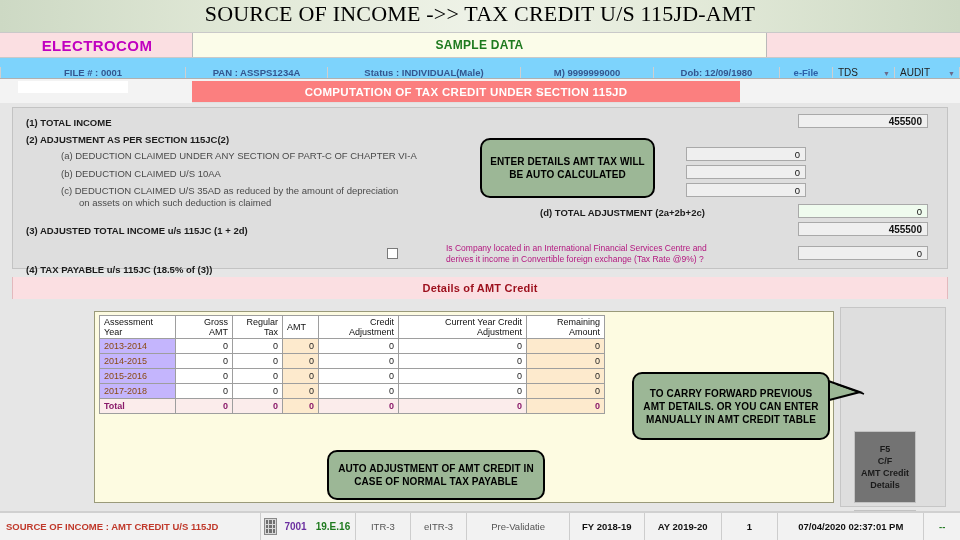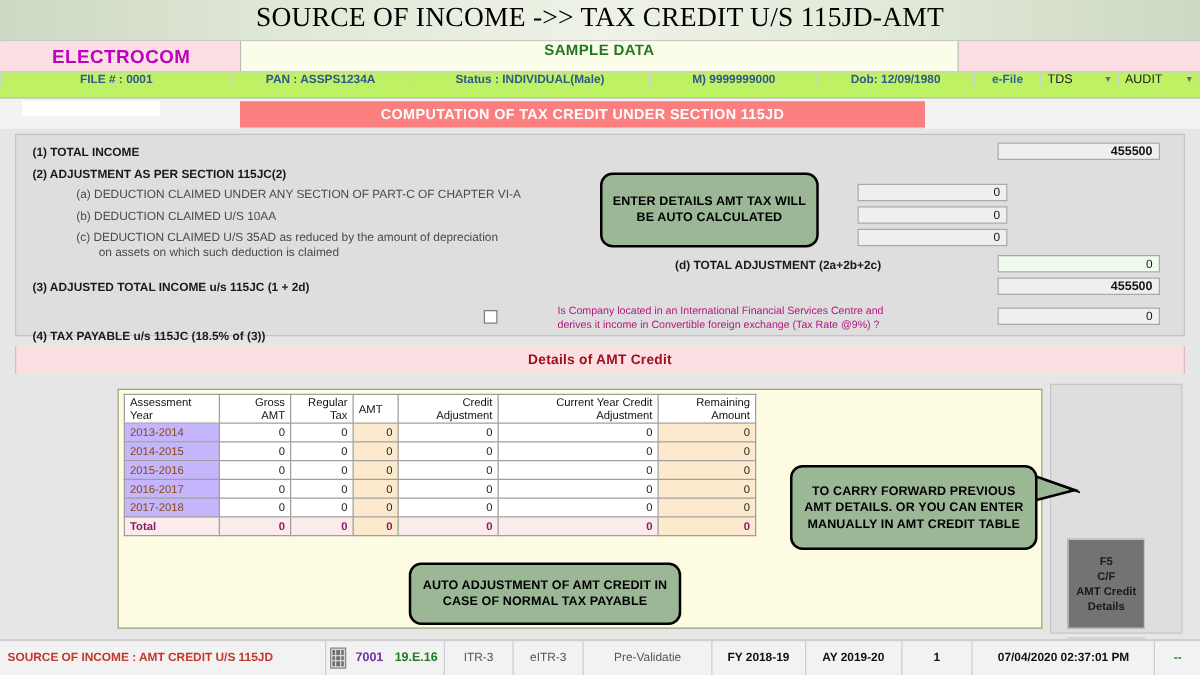--- a/index.html
+++ b/index.html
@@ -29,35 +29,35 @@
   }
   .brand-left{
     position:absolute;left:2px;top:0;width:190px;height:24px;
     background:#fbdfe2;border-right:1px solid #b9b9b9;
     display:flex;align-items:center;justify-content:center;
   }
   .brand-left span{font-size:15px;font-weight:bold;color:#c000c0;letter-spacing:.4px;}
   .brand-mid{
     position:absolute;left:193px;top:0;width:573px;height:24px;
     background:#fbfce9;
-    display:flex;align-items:flex-start;justify-content:center;
+    display:flex;align-items:center;justify-content:center;
     border-right:1px solid #b9b9b9;
   }
   .brand-mid span{font-size:12px;font-weight:bold;color:#1f7a1f;letter-spacing:.3px;}
   .brand-right{
     position:absolute;left:767px;top:0;width:191px;height:24px;
     background:#ffffff;display:flex;align-items:center;justify-content:center;margin-top:28px;
   }
   .brand-right span{font-size:16px;font-weight:bold;color:#c000c0;letter-spacing:.3px;}
 
   
   .info-row{
     position:absolute;left:0;top:57px;width:960px;height:22px;
-    background:#bef264;border-top:1px solid #c9c9c9;border-bottom:1px solid #b0b0b0;
-    box-sizing:border-box;display:flex;align-items:flex-start;
+    background:#7dd3fc;border-top:1px solid #c9c9c9;border-bottom:1px solid #b0b0b0;
+    box-sizing:border-box;display:flex;align-items:flex-end;
   }
   .info-cell{
     display:flex;align-items:center;justify-content:center;
     font-size:9.5px;font-weight:bold;color:#33568f;
     border-right:1px solid #cfcfcf;box-sizing:border-box;white-space:nowrap;
   }
   .info-cell.first{border-left:1px solid #cfcfcf;}
   .info-cell.efile{color:#2b5fa8;}
   .info-cell.dd{justify-content:flex-start;padding-left:5px;position:relative;color:#222;font-weight:normal;font-size:10px;}
   .dd-arrow{position:absolute;right:4px;top:50%;transform:translateY(-50%);
@@ -320,29 +320,20 @@
             <tr>
               <td class="ay" style="width: 76px;">2015-2016</td>
               <td class="num" style="width: 57px;">0</td>
               <td class="num" style="width: 50px;">0</td>
               <td class="num tint" style="width: 36px;">0</td>
               <td class="num" style="width: 80px;">0</td>
               <td class="num" style="width: 128px;">0</td>
               <td class="num tint" style="width: 78px;">0</td>
             </tr>
             <tr>
-              <td class="ay" style="width: 76px;">2016-2017</td>
-              <td class="num" style="width: 57px;">0</td>
-              <td class="num" style="width: 50px;">0</td>
-              <td class="num tint" style="width: 36px;">0</td>
-              <td class="num" style="width: 80px;">0</td>
-              <td class="num" style="width: 128px;">0</td>
-              <td class="num tint" style="width: 78px;">0</td>
-            </tr>
-            <tr>
               <td class="ay" style="width: 76px;">2017-2018</td>
               <td class="num" style="width: 57px;">0</td>
               <td class="num" style="width: 50px;">0</td>
               <td class="num tint" style="width: 36px;">0</td>
               <td class="num" style="width: 80px;">0</td>
               <td class="num" style="width: 128px;">0</td>
               <td class="num tint" style="width: 78px;">0</td>
             </tr>
             <tr class="total">
               <td class="ay" style="width: 76px;">Total</td>

